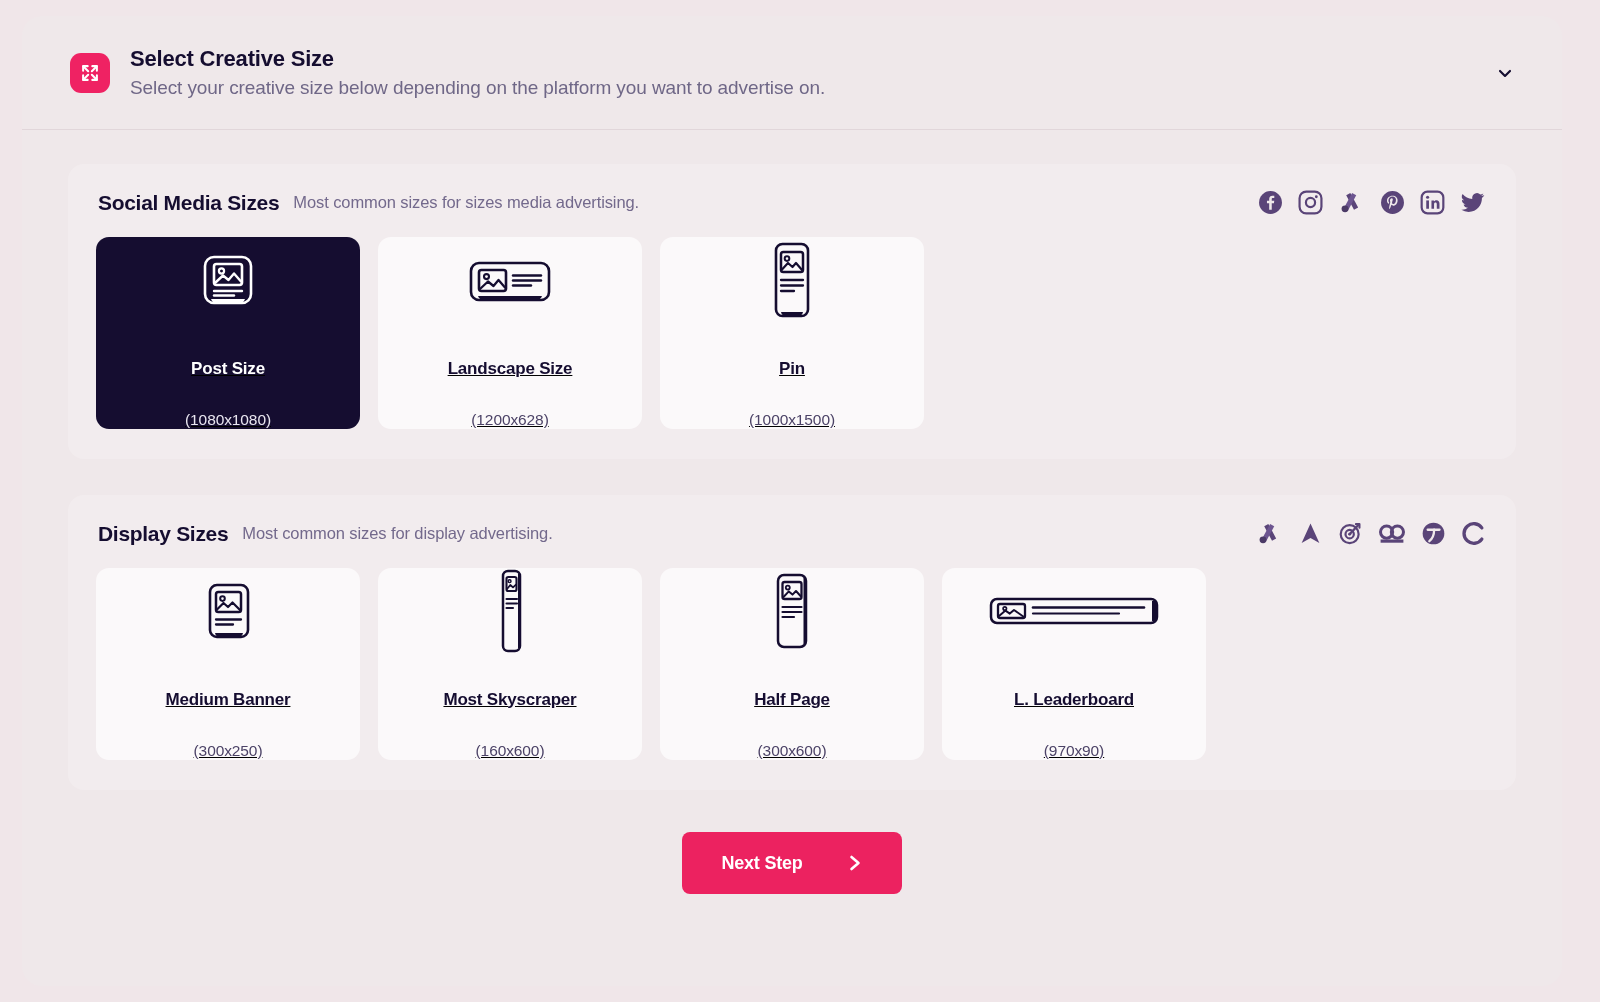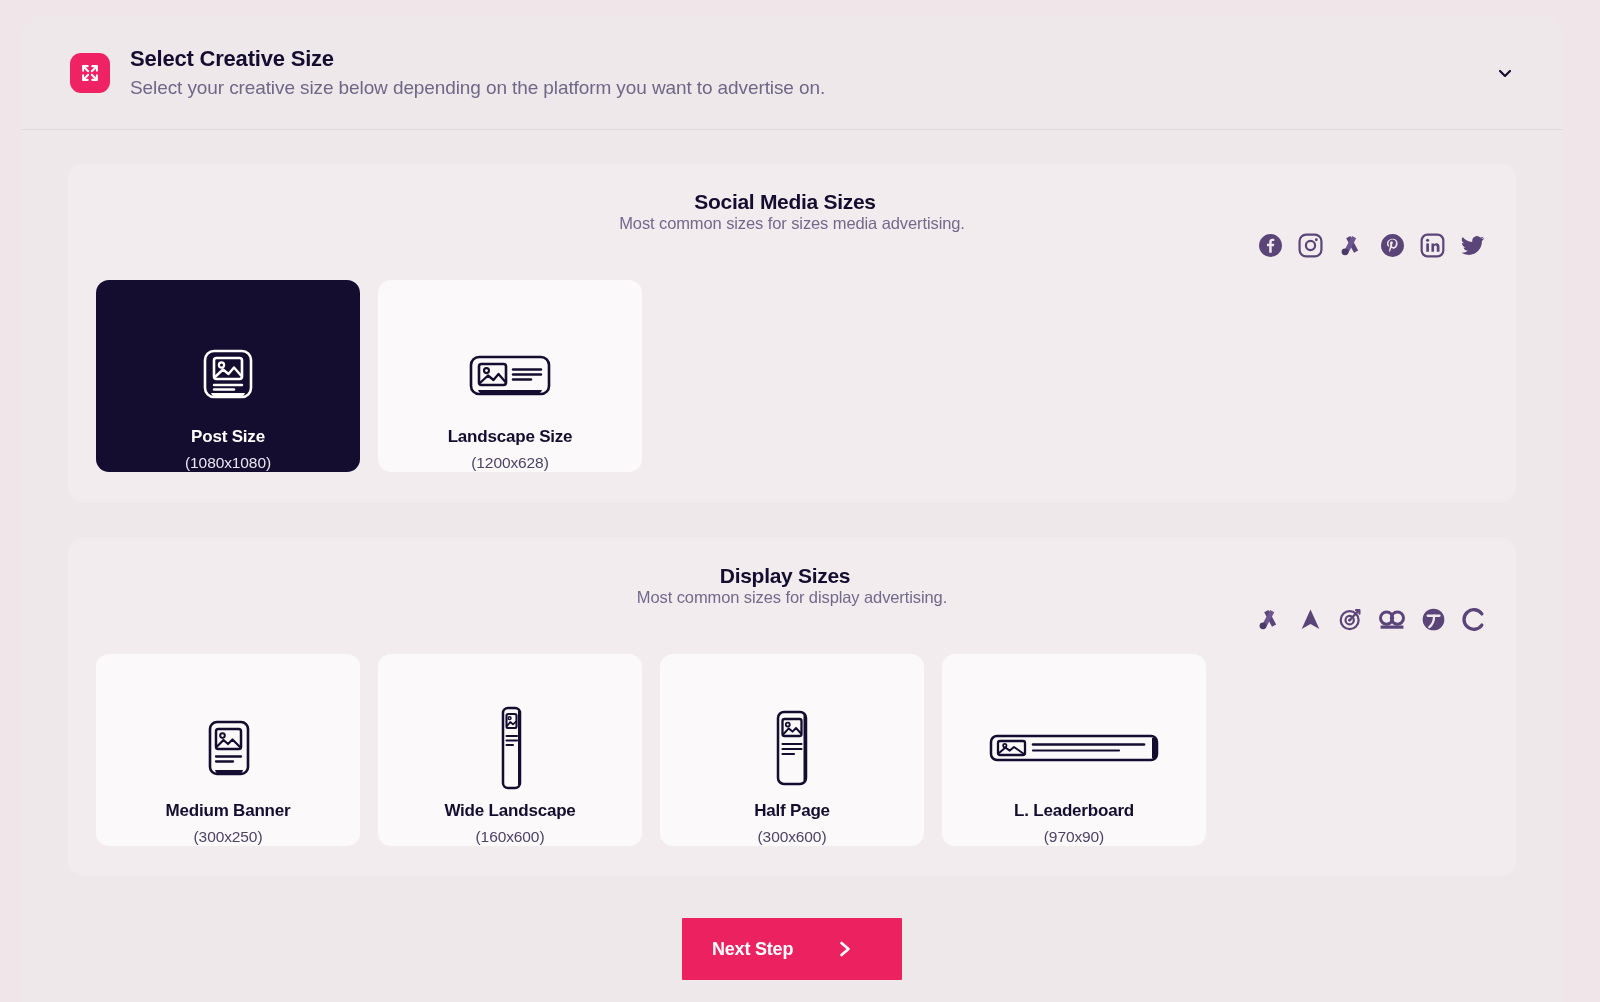--- a/index.html
+++ b/index.html
@@ -78,21 +78,20 @@
     border-radius: 16px;
     padding: 26px 28px 30px 28px;
     margin-bottom: 36px;
   }
 
   .group-head {
     display: flex;
     align-items: center;
     margin-bottom: 22px;
     padding: 0 2px;
-    flex-direction: column;
   }
   .group-title {
     font-size: 21px;
     font-weight: 700;
     color: #150d30;
     letter-spacing: -0.3px;
     margin-right: 14px;
   }
   .group-sub {
     font-size: 16.5px;
@@ -113,23 +112,24 @@
     grid-template-columns: repeat(5, 1fr);
     gap: 18px;
   }
   .card {
     background: #fbf9fa;
     border-radius: 13px;
     height: 192px;
     display: flex;
     flex-direction: column;
     align-items: center;
-    justify-content: flex-end;
+    justify-content: space-between;
     cursor: pointer;
     user-select: none;
+    text-decoration: underline;
   }
   .card .art {
     height: 86px;
     display: flex;
     align-items: center;
     justify-content: center;
     margin-bottom: 10px;
   }
   .card .art svg { display: block; }
   .card-name {
@@ -161,31 +161,31 @@
   
   .footer {
     display: flex;
     justify-content: center;
     padding: 6px 0 40px 0;
   }
   .next-btn {
     background: #ec2260;
     color: #ffffff;
     border: none;
-    border-radius: 1px;
+    border-radius: 8px;
     height: 62px;
     min-width: 220px;
     padding: 0 30px;
     font-family: "Liberation Sans", sans-serif;
     font-size: 18px;
     font-weight: 700;
     letter-spacing: -0.2px;
     display: flex;
     align-items: center;
-    justify-content: flex-start;
+    justify-content: center;
     gap: 44px;
     cursor: pointer;
   }
   .next-btn svg { display: block; }
 </style>
 </head>
 <body>
 
 <div class="page">
   <div class="panel">
@@ -293,20 +293,36 @@
                 <path class="ink" d="M48 33.5 H76" stroke-width="2.4" stroke-linecap="round"></path>
                 <path class="ink" d="M48 38.5 H66" stroke-width="2.4" stroke-linecap="round"></path>
               </svg>
             </div>
             <div class="card-name">Landscape Size</div>
             <div class="card-dims">(1200x628)</div>
           </div>
 
 
 
+          <div class="card">
+            <div class="art">
+              <svg width="58" height="80" viewBox="0 0 58 80" fill="none">
+                <rect class="ink" x="13" y="4" width="32" height="72" rx="6.5" stroke-width="2.6"></rect>
+                <path class="ink-f" d="M18 72 h22 a5 5 0 0 1 -5 4 H23 a5 5 0 0 1 -5 -4z"></path>
+                <rect class="ink" x="18" y="12" width="22" height="20" rx="2.3" stroke-width="2.5"></rect>
+                <circle class="ink" cx="24" cy="18.6" r="2.3" stroke-width="2"></circle>
+                <path class="ink" d="M19 29.5 L25 23 L29.5 27 L33 23 L39 30" stroke-width="2.2" stroke-linecap="round" stroke-linejoin="round"></path>
+                <path class="ink" d="M18 40 H40" stroke-width="2.3" stroke-linecap="round"></path>
+                <path class="ink" d="M18 45.5 H40" stroke-width="2.3" stroke-linecap="round"></path>
+                <path class="ink" d="M18 51 H31" stroke-width="2.3" stroke-linecap="round"></path>
+              </svg>
+            </div>
+            <div class="card-name">Pin</div>
+            <div class="card-dims">(1000x1500)</div>
+          </div>
 
         </div>
       </div>
 
       <div class="group">
         <div class="group-head">
           <div class="group-title">Display Sizes</div>
           <div class="group-sub">Most common sizes for display advertising.</div>
           <div class="brand-icons">
             <span>
@@ -377,21 +393,21 @@
                 <rect class="ink" x="15" y="3" width="17" height="80" rx="5" stroke-width="2.5"></rect>
                 <path class="ink-f" d="M30 6 h2.5 v74 H30z"></path>
                 <rect class="ink" x="18.5" y="9" width="10" height="14" rx="1.8" stroke-width="2.1"></rect>
                 <circle class="ink" cx="21.6" cy="13.2" r="1.4" stroke-width="1.5"></circle>
                 <path class="ink" d="M19 21 L22.3 17 L25 19.4 L28 16.6" stroke-width="1.8" stroke-linecap="round" stroke-linejoin="round"></path>
                 <path class="ink" d="M18.5 31 H29" stroke-width="2.1" stroke-linecap="round"></path>
                 <path class="ink" d="M18.5 35.5 H29" stroke-width="2.1" stroke-linecap="round"></path>
                 <path class="ink" d="M18.5 40 H25" stroke-width="2.1" stroke-linecap="round"></path>
               </svg>
             </div>
-            <div class="card-name">Wide Landscape</div>
+            <div class="card-name">Most Skyscraper</div>
             <div class="card-dims">(160x600)</div>
           </div>
 
           <div class="card">
             <div class="art">
               <svg width="56" height="80" viewBox="0 0 56 80" fill="none">
                 <rect class="ink" x="14" y="4" width="28" height="72" rx="6" stroke-width="2.5"></rect>
                 <path class="ink-f" d="M39.5 7 h2.5 v66 h-2.5z"></path>
                 <rect class="ink" x="18.5" y="11" width="19" height="17" rx="2.1" stroke-width="2.3"></rect>
                 <circle class="ink" cx="23.8" cy="16.6" r="2" stroke-width="1.8"></circle>

